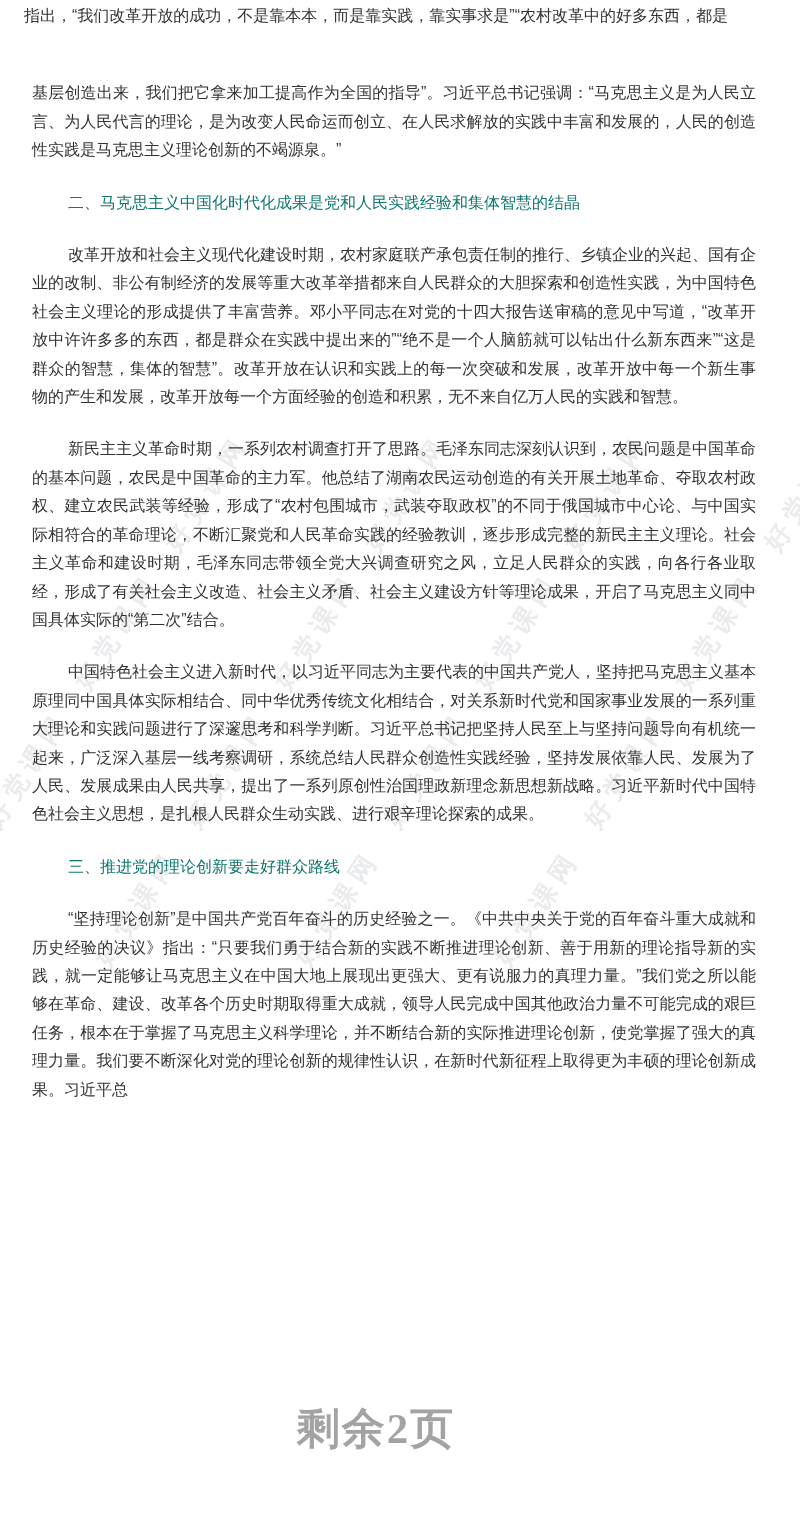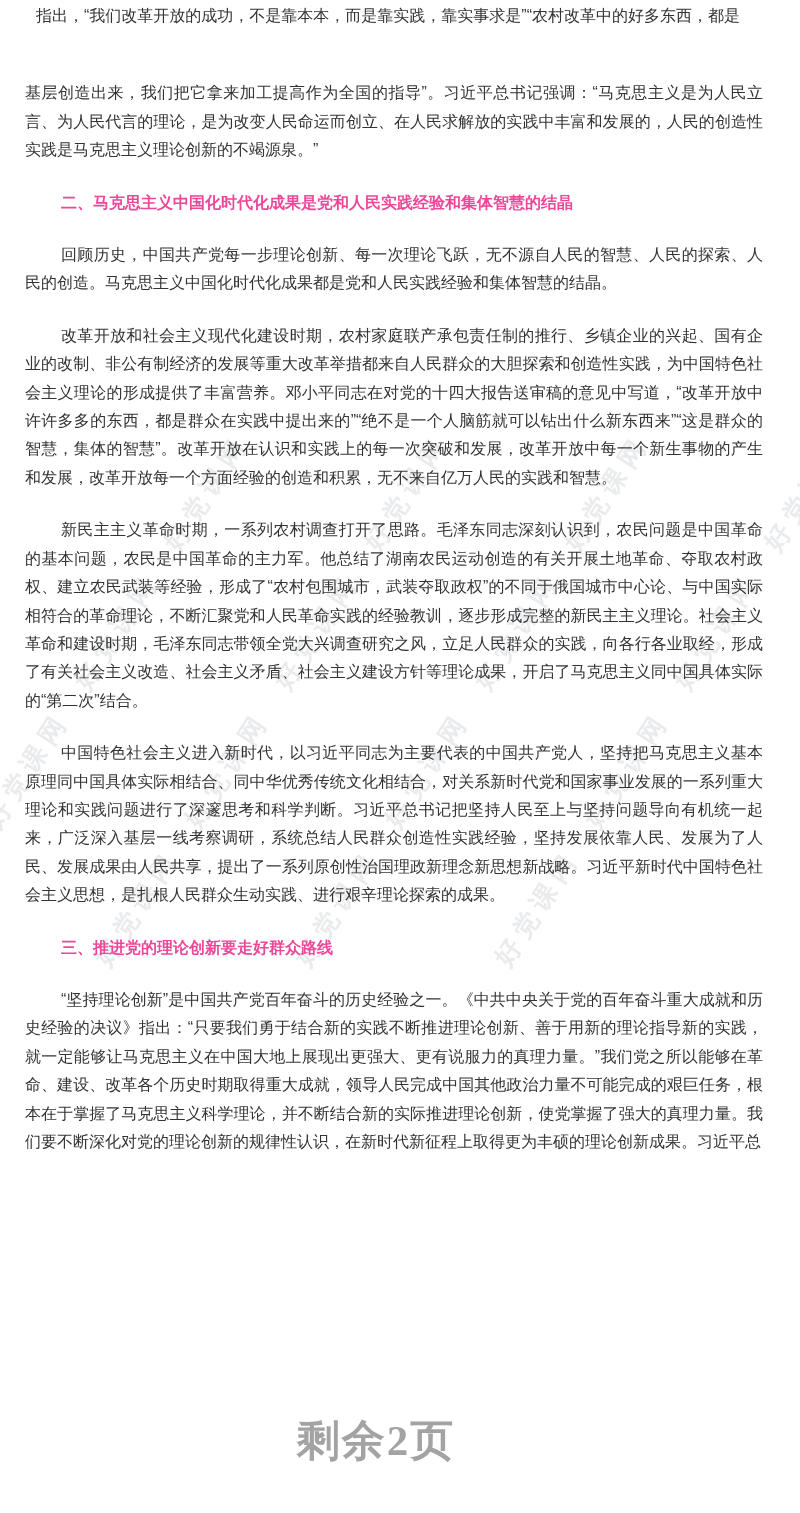--- a/index.html
+++ b/index.html
@@ -35,76 +35,74 @@
   
   .content {
     position: relative;
     z-index: 2;
     padding: 2px 36px 0 24px;
     font-size: 16px;
     line-height: 28.4px;
     color: #333333;
     text-align: justify;
   }
-  .content p { margin: 1px; padding: 0; }
+  .content p { margin: 8px; padding: 0; }
   .content p.fragment {
     text-indent: 0;
-    margin: 0 0 49px 12px;
+    margin: 0 0 49px 0;
   }
   .content p.para {
     text-indent: 36px;
     margin-top: 24px;
   }
   .content p.para.no-indent {
     text-indent: 0;
     margin-top: 0;
   }
   .content p.heading {
     text-indent: 36px;
     margin-top: 24px;
-    font-weight: bold;
-    color: #ec4899;
+    font-weight: normal;
+    color: #0f766e;
   }
   
   .footer {
     position: absolute;
     z-index: 2;
     top: 1404px;
     left: 0;
     width: 752px;
     display: flex;
     justify-content: center;
     align-items: baseline;
     gap: 50px;
     font-family: "Liberation Serif", "DejaVu Serif", serif;
     font-weight: bold;
     font-size: 43px;
     line-height: 50px;
     color: #a3a3a3;
     letter-spacing: 2px;
-    margin-top: 12px;
   }
 </style>
 </head>
 <body>
 
 <div class="page">
 
   <div class="wm-layer">
       <div class="wm-stripe" style="left: -240px;">好党课网　好党课网　好党课网　好党课网</div>
       <div class="wm-stripe" style="left: -40px;">好党课网　好党课网　好党课网　好党课网</div>
       <div class="wm-stripe" style="left: 160px;">好党课网　好党课网　好党课网　好党课网</div>
       <div class="wm-stripe" style="left: 360px;">好党课网　好党课网　好党课网　好党课网</div>
     </div>
 
   <div class="content">
       <p class="fragment">指出，“我们改革开放的成功，不是靠本本，而是靠实践，靠实事求是”“农村改革中的好多东西，都是</p>
       <p class="para no-indent">基层创造出来，我们把它拿来加工提高作为全国的指导”。习近平总书记强调：“马克思主义是为人民立言、为人民代言的理论，是为改变人民命运而创立、在人民求解放的实践中丰富和发展的，人民的创造性实践是马克思主义理论创新的不竭源泉。”</p>
       <p class="heading">二、马克思主义中国化时代化成果是党和人民实践经验和集体智慧的结晶</p>
-      <p class="para">回顾历史，中国共产党每一步理论创新、每一次理论飞跃，无不源自人民的智慧、人民的探索、人民的创造。马克思主义中国化时代化成果都是党和人民实践经验和集体智慧的结晶。</p>
       <p class="para">改革开放和社会主义现代化建设时期，农村家庭联产承包责任制的推行、乡镇企业的兴起、国有企业的改制、非公有制经济的发展等重大改革举措都来自人民群众的大胆探索和创造性实践，为中国特色社会主义理论的形成提供了丰富营养。邓小平同志在对党的十四大报告送审稿的意见中写道，“改革开放中许许多多的东西，都是群众在实践中提出来的”“绝不是一个人脑筋就可以钻出什么新东西来”“这是群众的智慧，集体的智慧”。改革开放在认识和实践上的每一次突破和发展，改革开放中每一个新生事物的产生和发展，改革开放每一个方面经验的创造和积累，无不来自亿万人民的实践和智慧。</p>
       <p class="para">新民主主义革命时期，一系列农村调查打开了思路。毛泽东同志深刻认识到，农民问题是中国革命的基本问题，农民是中国革命的主力军。他总结了湖南农民运动创造的有关开展土地革命、夺取农村政权、建立农民武装等经验，形成了“农村包围城市，武装夺取政权”的不同于俄国城市中心论、与中国实际相符合的革命理论，不断汇聚党和人民革命实践的经验教训，逐步形成完整的新民主主义理论。社会主义革命和建设时期，毛泽东同志带领全党大兴调查研究之风，立足人民群众的实践，向各行各业取经，形成了有关社会主义改造、社会主义矛盾、社会主义建设方针等理论成果，开启了马克思主义同中国具体实际的“第二次”结合。</p>
       <p class="para">中国特色社会主义进入新时代，以习近平同志为主要代表的中国共产党人，坚持把马克思主义基本原理同中国具体实际相结合、同中华优秀传统文化相结合，对关系新时代党和国家事业发展的一系列重大理论和实践问题进行了深邃思考和科学判断。习近平总书记把坚持人民至上与坚持问题导向有机统一起来，广泛深入基层一线考察调研，系统总结人民群众创造性实践经验，坚持发展依靠人民、发展为了人民、发展成果由人民共享，提出了一系列原创性治国理政新理念新思想新战略。习近平新时代中国特色社会主义思想，是扎根人民群众生动实践、进行艰辛理论探索的成果。</p>
       <p class="heading">三、推进党的理论创新要走好群众路线</p>
       <p class="para">“坚持理论创新”是中国共产党百年奋斗的历史经验之一。《中共中央关于党的百年奋斗重大成就和历史经验的决议》指出：“只要我们勇于结合新的实践不断推进理论创新、善于用新的理论指导新的实践，就一定能够让马克思主义在中国大地上展现出更强大、更有说服力的真理力量。”我们党之所以能够在革命、建设、改革各个历史时期取得重大成就，领导人民完成中国其他政治力量不可能完成的艰巨任务，根本在于掌握了马克思主义科学理论，并不断结合新的实际推进理论创新，使党掌握了强大的真理力量。我们要不断深化对党的理论创新的规律性认识，在新时代新征程上取得更为丰硕的理论创新成果。习近平总</p>
     </div>
 
   <div class="footer">
     <span>剩余2页</span>
   </div>

